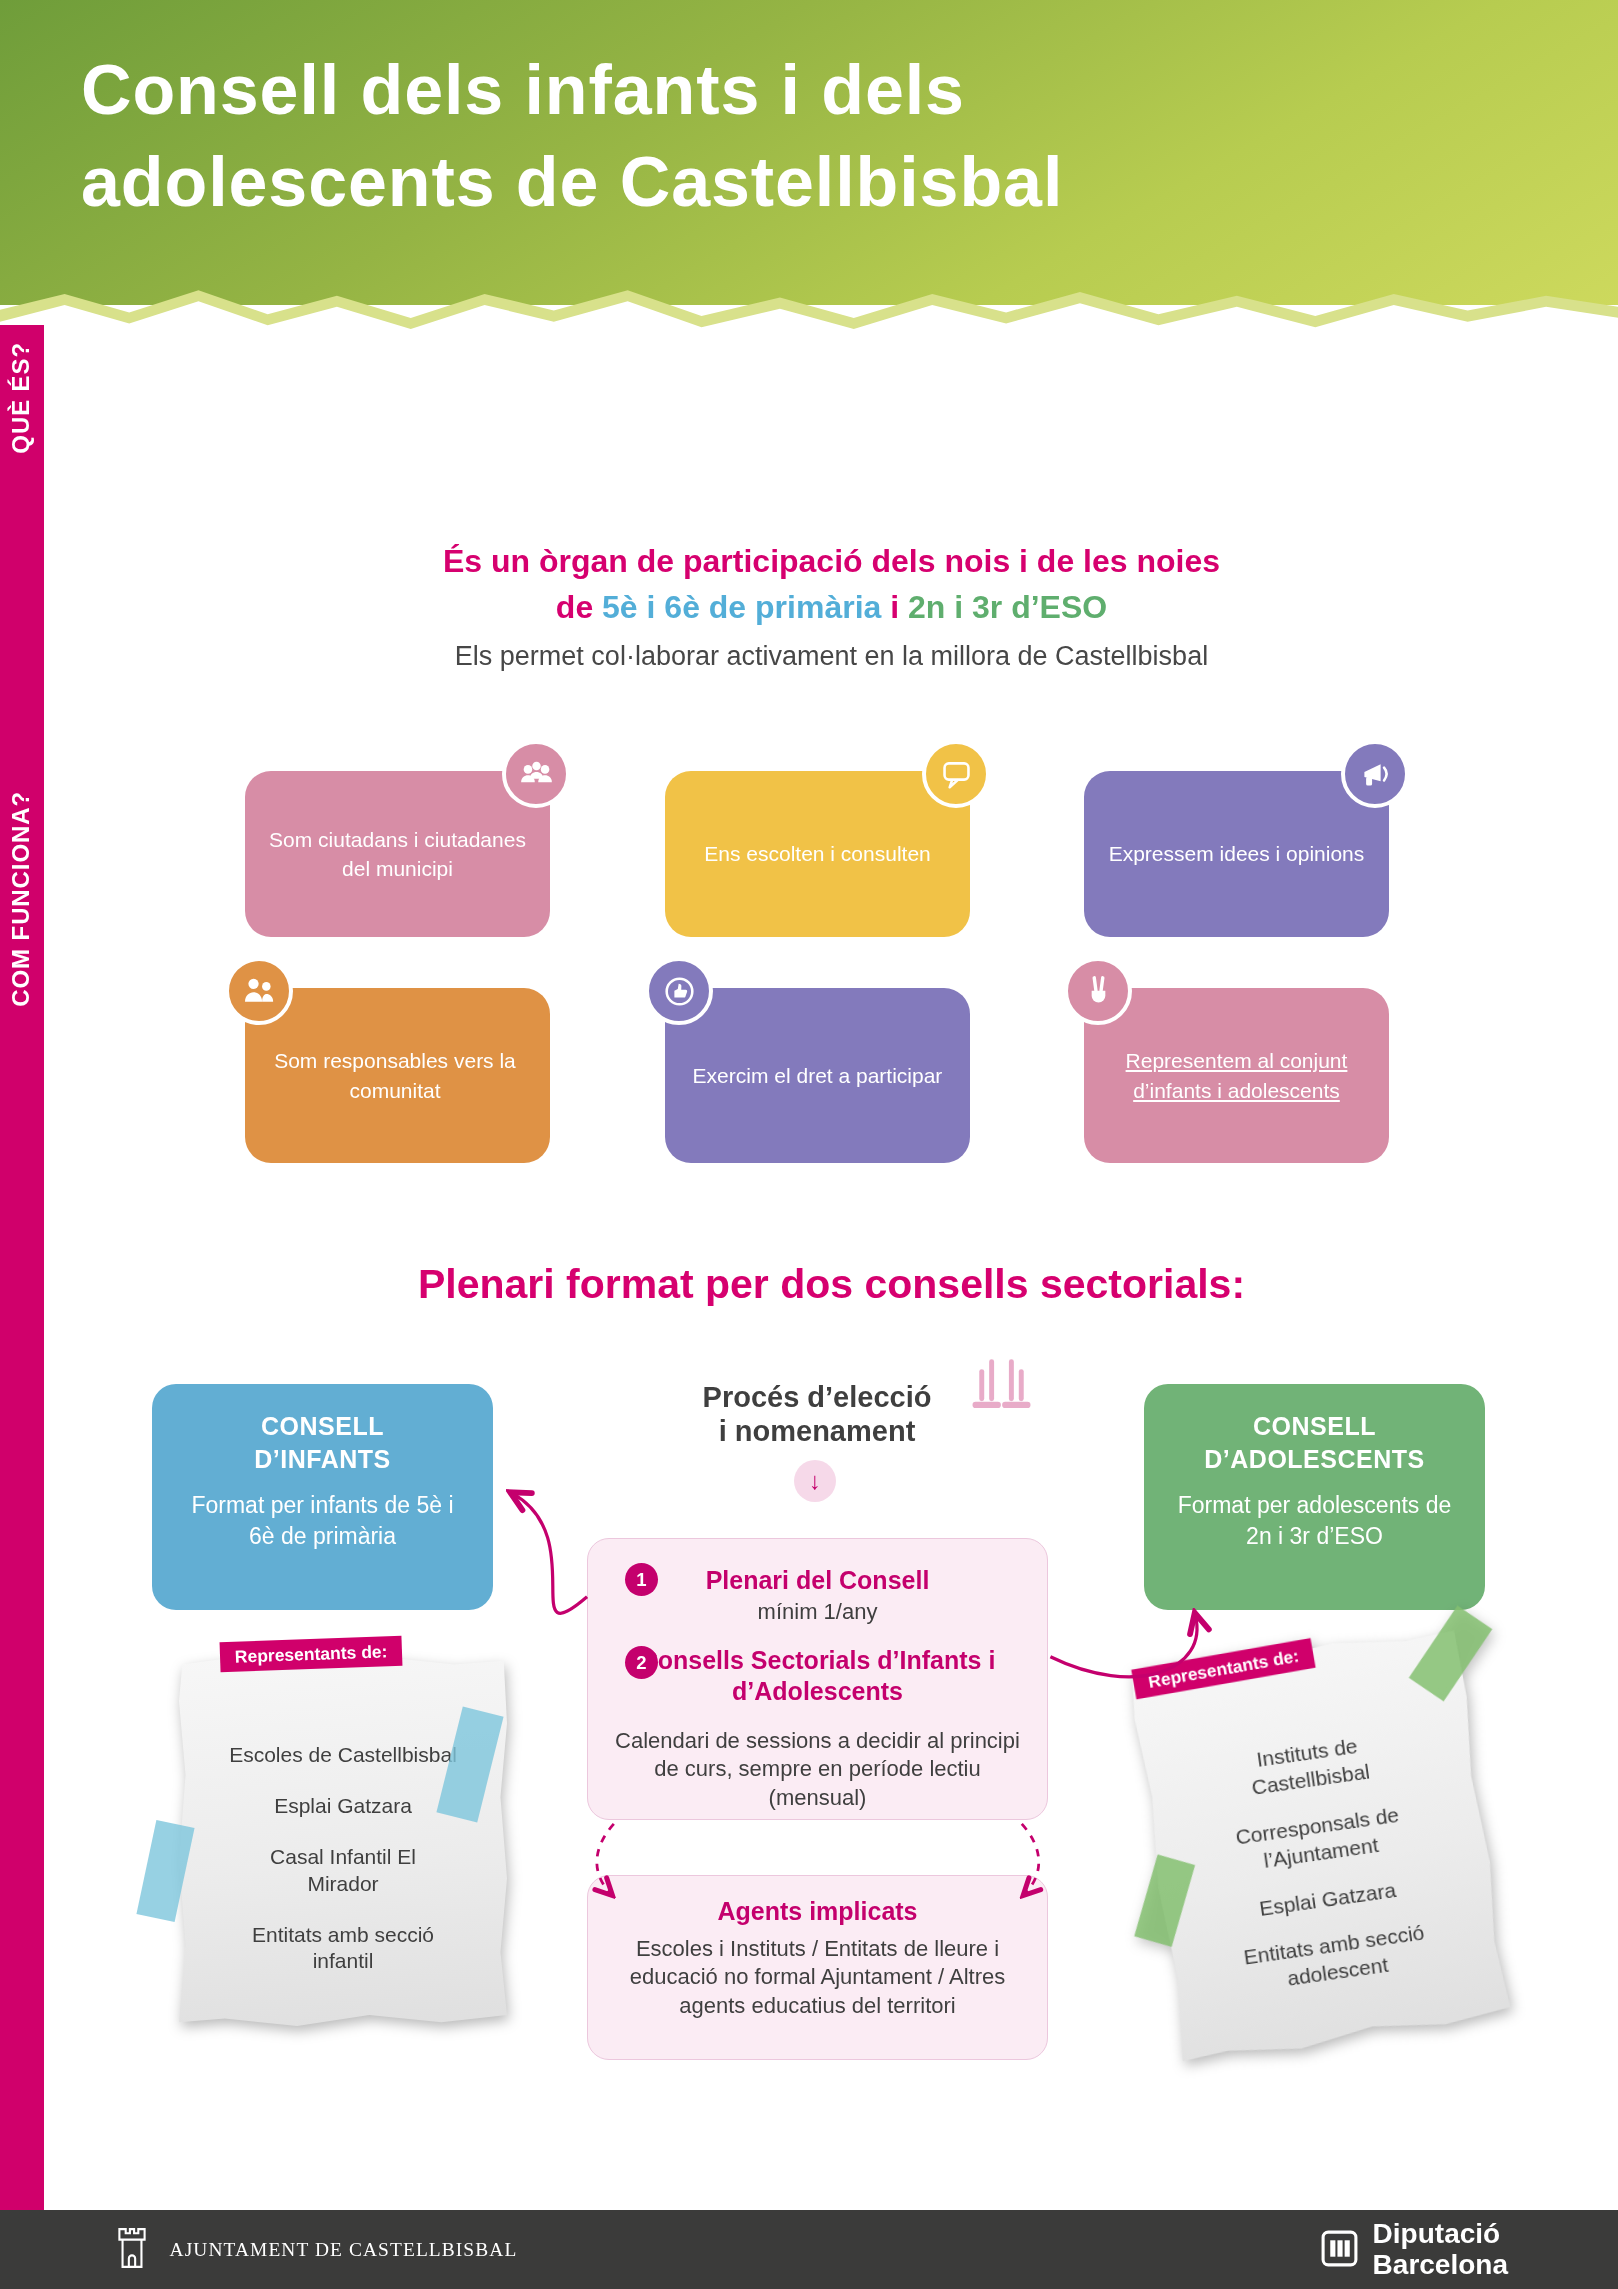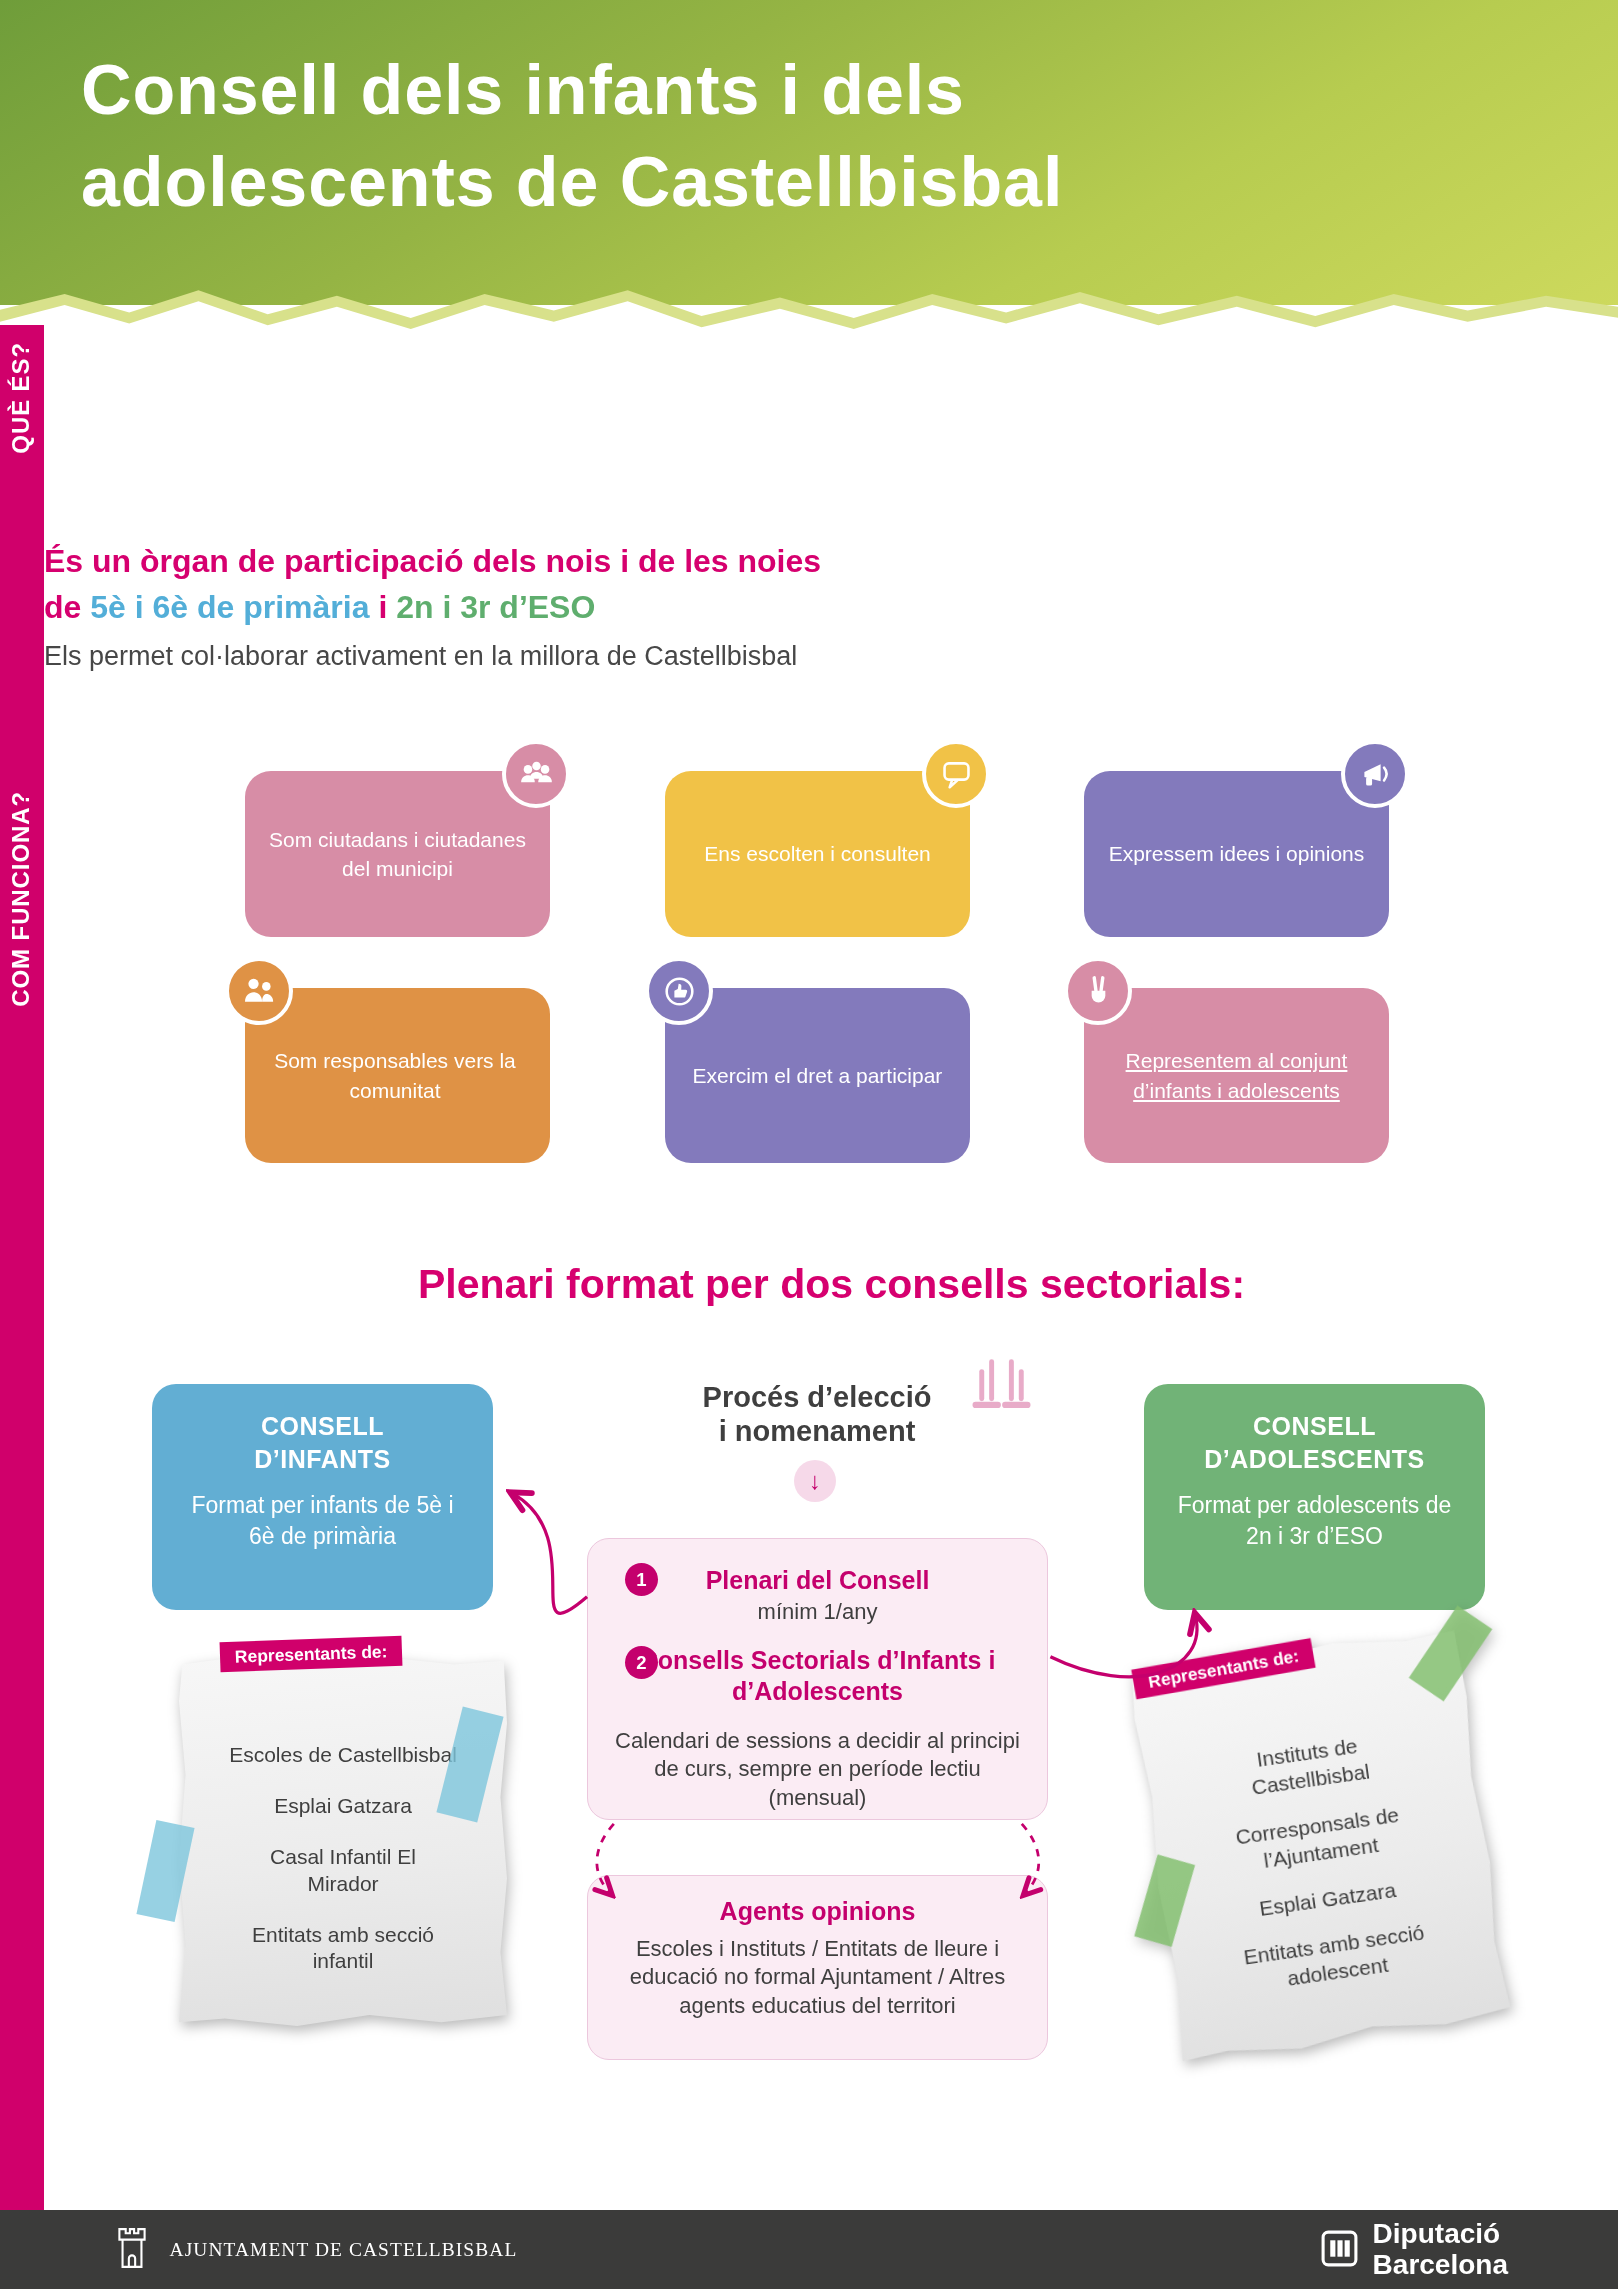--- a/index.html
+++ b/index.html
@@ -18,21 +18,21 @@
     position:absolute;left:81px;top:44px;color:#ffffff;font-weight:700;
     font-size:70px;line-height:1.32;letter-spacing:0.9px;
   }
   
   .sidebar{position:absolute;left:0;top:325px;width:44px;height:1886px;background:#d0006b;}
   .vlabel{
     position:absolute;left:7.4px;color:#fff;font-weight:700;font-size:24px;letter-spacing:0.9px;
     writing-mode:vertical-rl;transform:rotate(180deg);white-space:nowrap;
   }
   
-  .intro{position:absolute;left:44px;right:0;top:543px;}
+  .intro{position:absolute;left:44px;right:0;top:543px;text-align:center;}
   .intro-l1{font-size:32px;font-weight:600;color:#d6006f;}
   .intro-l2{font-size:32px;font-weight:600;color:#d6006f;margin-top:9.2px;}
   .intro-l2 .blue{color:#53aed8;font-weight:700;}
   .intro-l2 .green{color:#5fae6e;font-weight:700;}
   .intro-l3{font-size:27px;color:#474747;margin-top:14.8px;}
   
   .card{
     position:absolute;border-radius:26px;color:#fff;box-sizing:border-box;
     display:flex;align-items:center;justify-content:center;text-align:center;
     padding:16.6px 24px;font-size:21px;line-height:1.4;
@@ -233,21 +233,21 @@
   <div class="pinkbox" style="left:587px;top:1538px;width:461px;height:282px;">
     <div class="num-circle" style="left:37px;top:24px;">1</div>
     <div class="pb-title" style="margin-top:26px;">Plenari del Consell</div>
     <div class="pb-body" style="margin-top:1.8px;">mínim 1/any</div>
     <div class="num-circle" style="left:37px;top:107px;">2</div>
     <div class="pb-title" style="margin:18.5px auto 0;width:388px;">Consells Sectorials d’Infants i d’Adolescents</div>
     <div class="pb-body" style="margin:19px auto 0;width:410px;">Calendari de sessions a decidir al principi de curs, sempre en període lectiu (mensual)</div>
   </div>
 
   <div class="pinkbox" style="left:587px;top:1875px;width:461px;height:185px;">
-    <div class="pb-title" style="margin-top:20px;">Agents opinions</div>
+    <div class="pb-title" style="margin-top:20px;">Agents implicats</div>
     <div class="pb-body" style="margin:7.4px auto 0;width:406px;">Escoles i Instituts / Entitats de lleure i educació no formal Ajuntament / Altres agents educatius del territori</div>
   </div>
 
   <div class="note-shadow" style="left:179px;top:1657px;width:328px;height:369px;">
     <div class="paper">
       <div style="padding-top:85px;">
         <div class="note-item">Escoles de Castellbisbal</div>
         <div class="note-item">Esplai Gatzara</div>
         <div class="note-item" style="width:166px;">Casal Infantil El Mirador</div>
         <div class="note-item">Entitats amb secció infantil</div>

